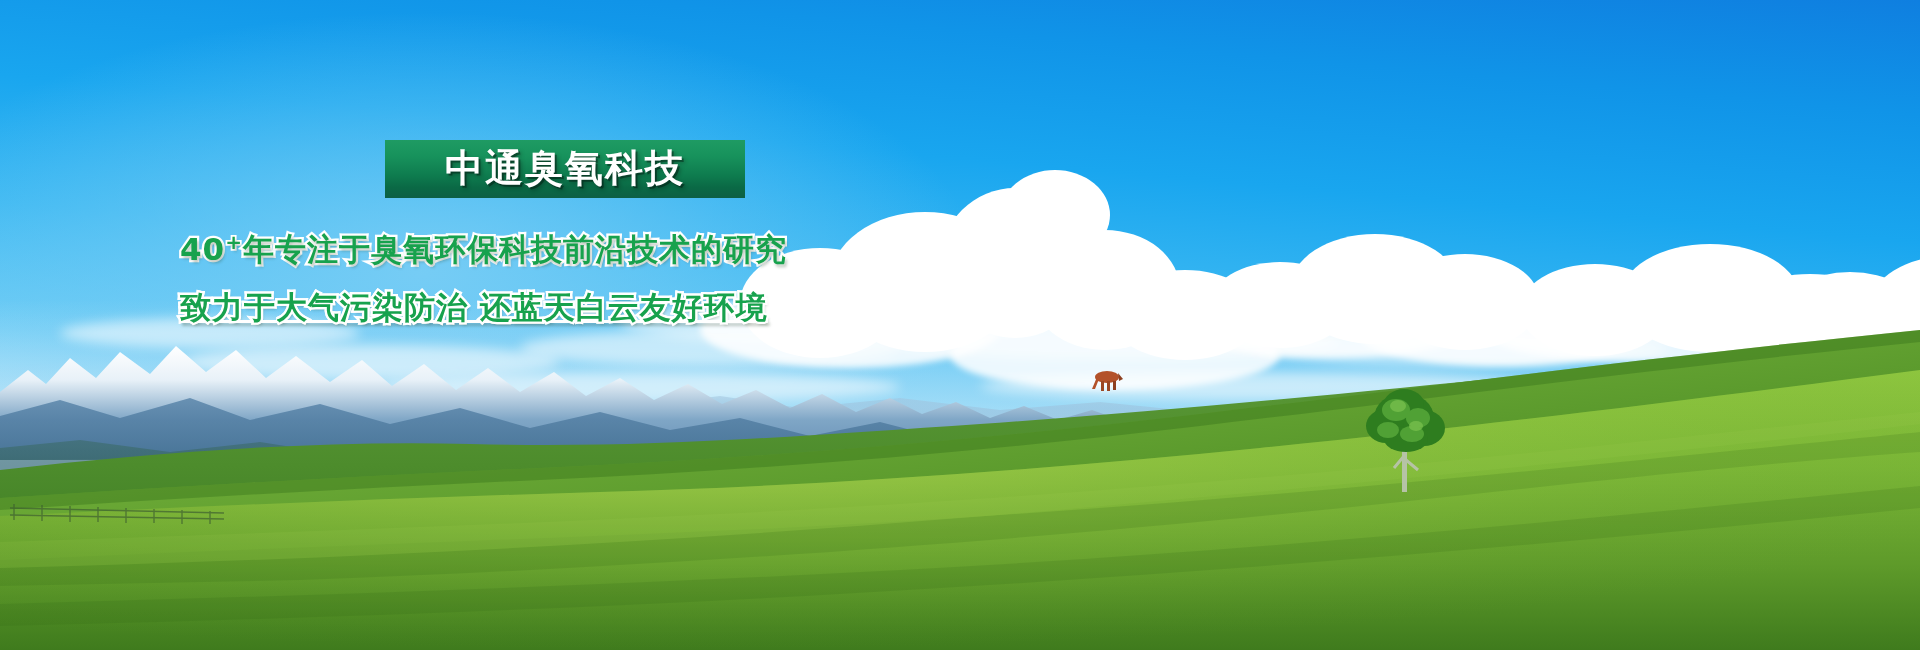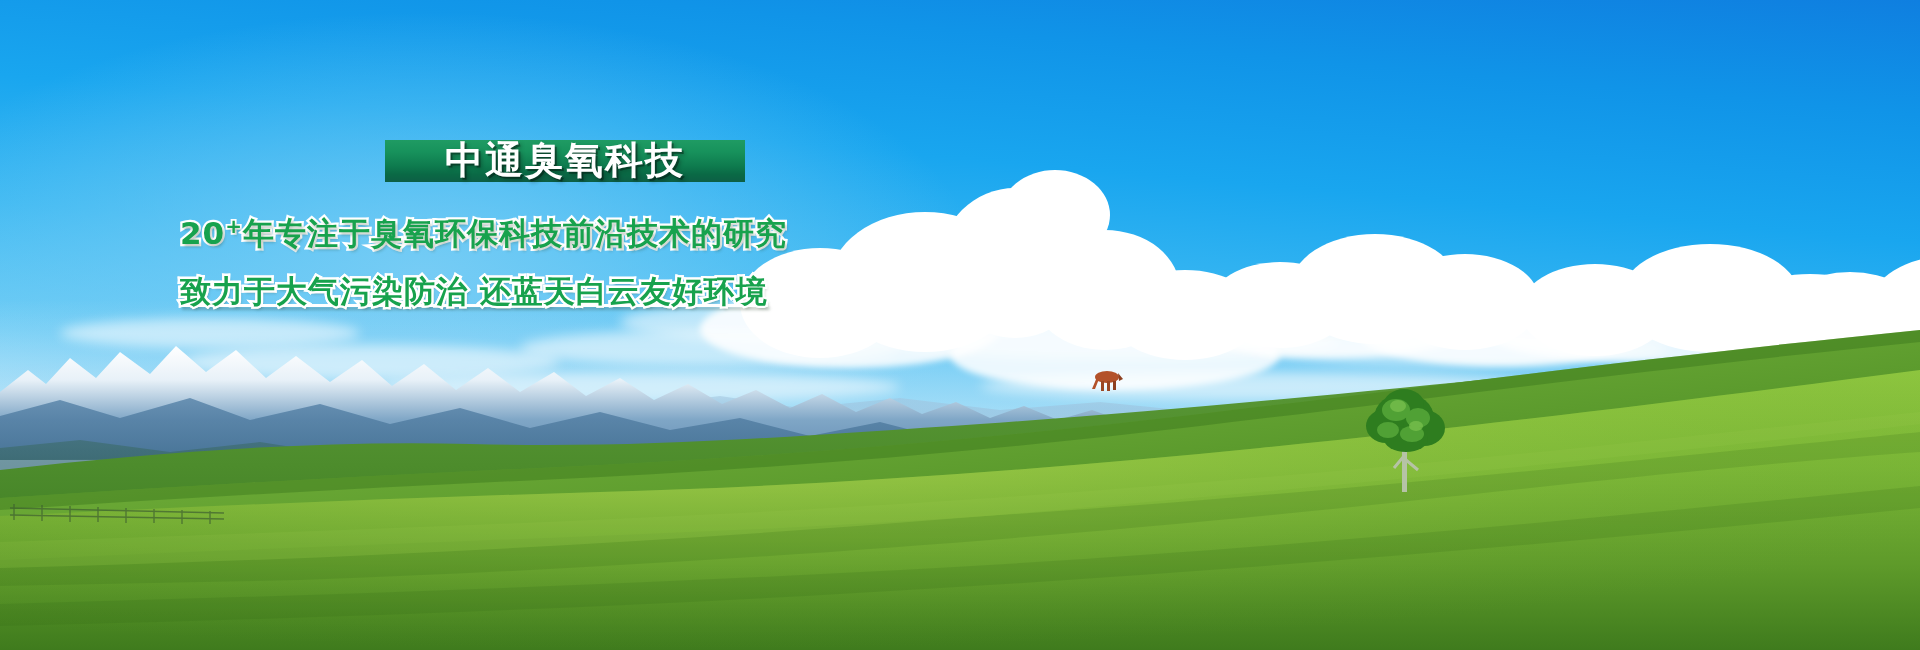--- a/index.html
+++ b/index.html
@@ -43,21 +43,21 @@
   
   .textblock {
     position:absolute;
     left:175px; top:140px;
     width:620px;
     z-index:40;
   }
   .title-box {
     position:relative;
     margin-left:210px;
-    width:360px; height:42px;
+    width:360px; height:58px;
     background:linear-gradient(180deg, #1f9b63 0%, #17925c 28%, #0e7b4e 62%, #0a6945 82%, #0d5f45 100%);
     display:flex; align-items:center; justify-content:center;
   }
   .title-text {
     font-family:"DejaVu Sans", "Liberation Sans", sans-serif;
     font-size:38px; font-weight:bold; color:#ffffff;
     letter-spacing:2px; line-height:1;
     text-shadow:
       2px 2px 0 rgba(0,0,0,0.35),
       3px 3px 4px rgba(0,0,0,0.30);
@@ -290,19 +290,19 @@
     </g>
   </svg>
 
   <div class="textblock">
 
     <div class="title-box">
       <span class="title-text">中通臭氧科技</span>
     </div>
 
     <div class="sub-line sub1">
-      <span>20</span><span class="sup">+</span><span>年专注于臭氧环保科技前沿技术的研究</span>
+      <span>40</span><span class="sup">+</span><span>年专注于臭氧环保科技前沿技术的研究</span>
     </div>
 
     <div class="sub-line sub2">致力于大气污染防治  还蓝天白云友好环境</div>
   </div>
 
 </div>
 
 </body></html>

